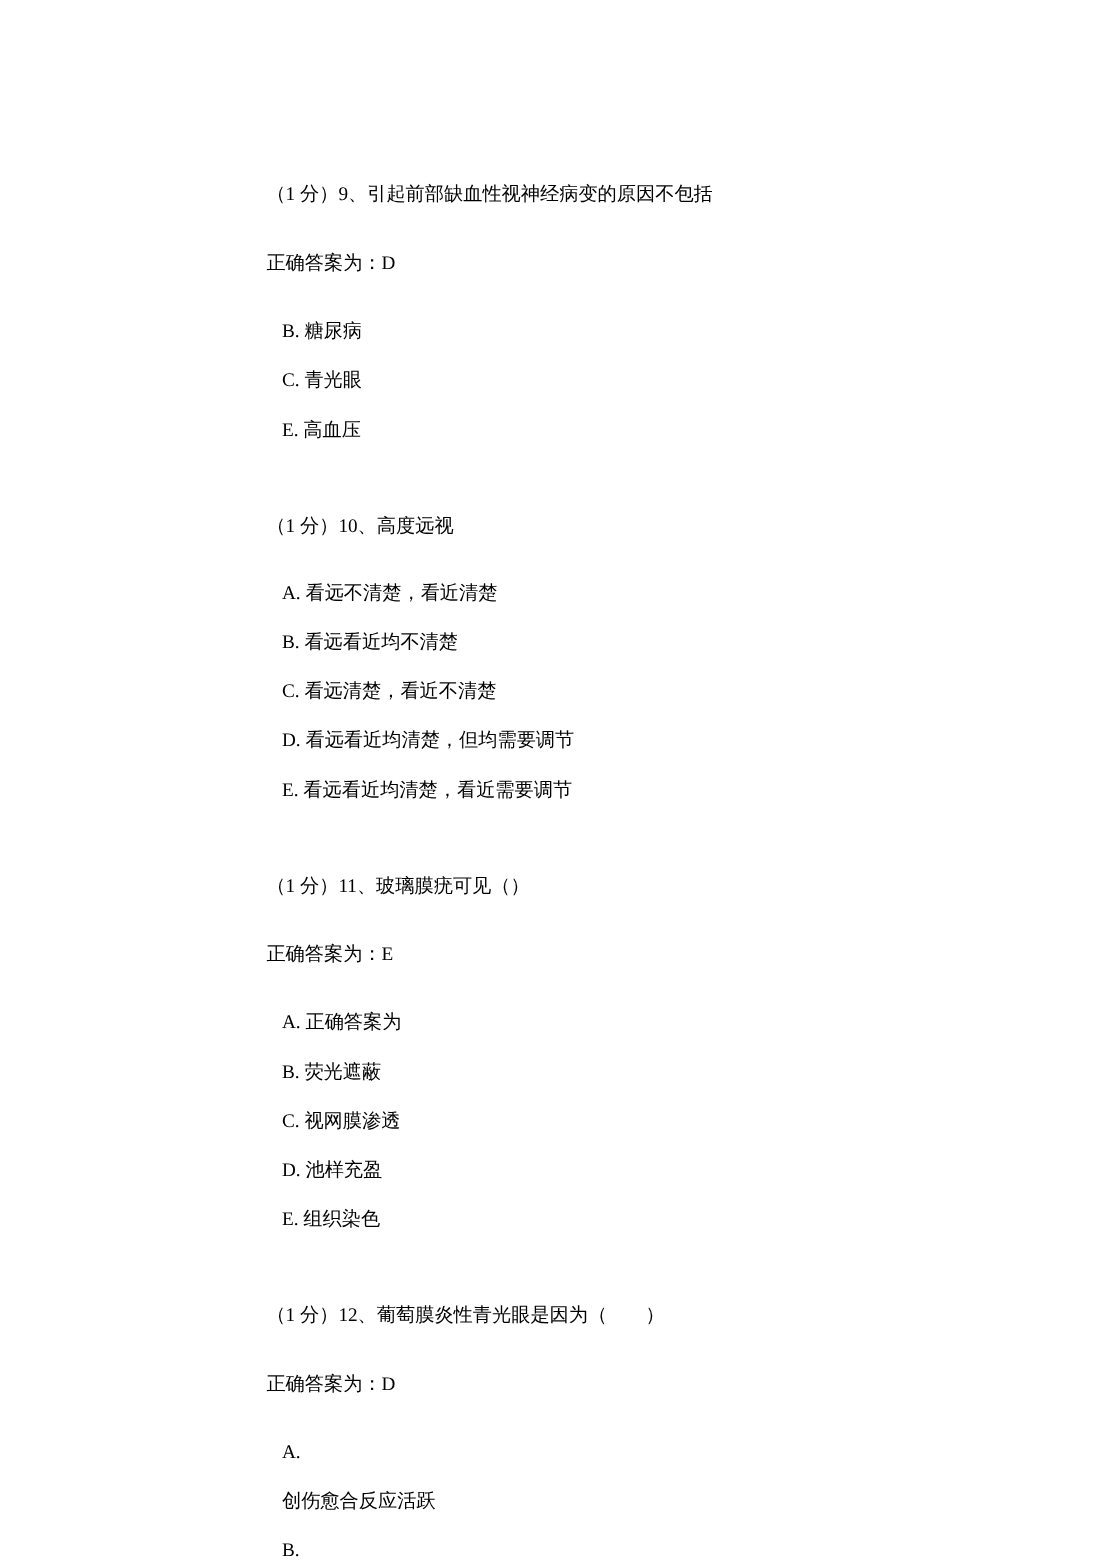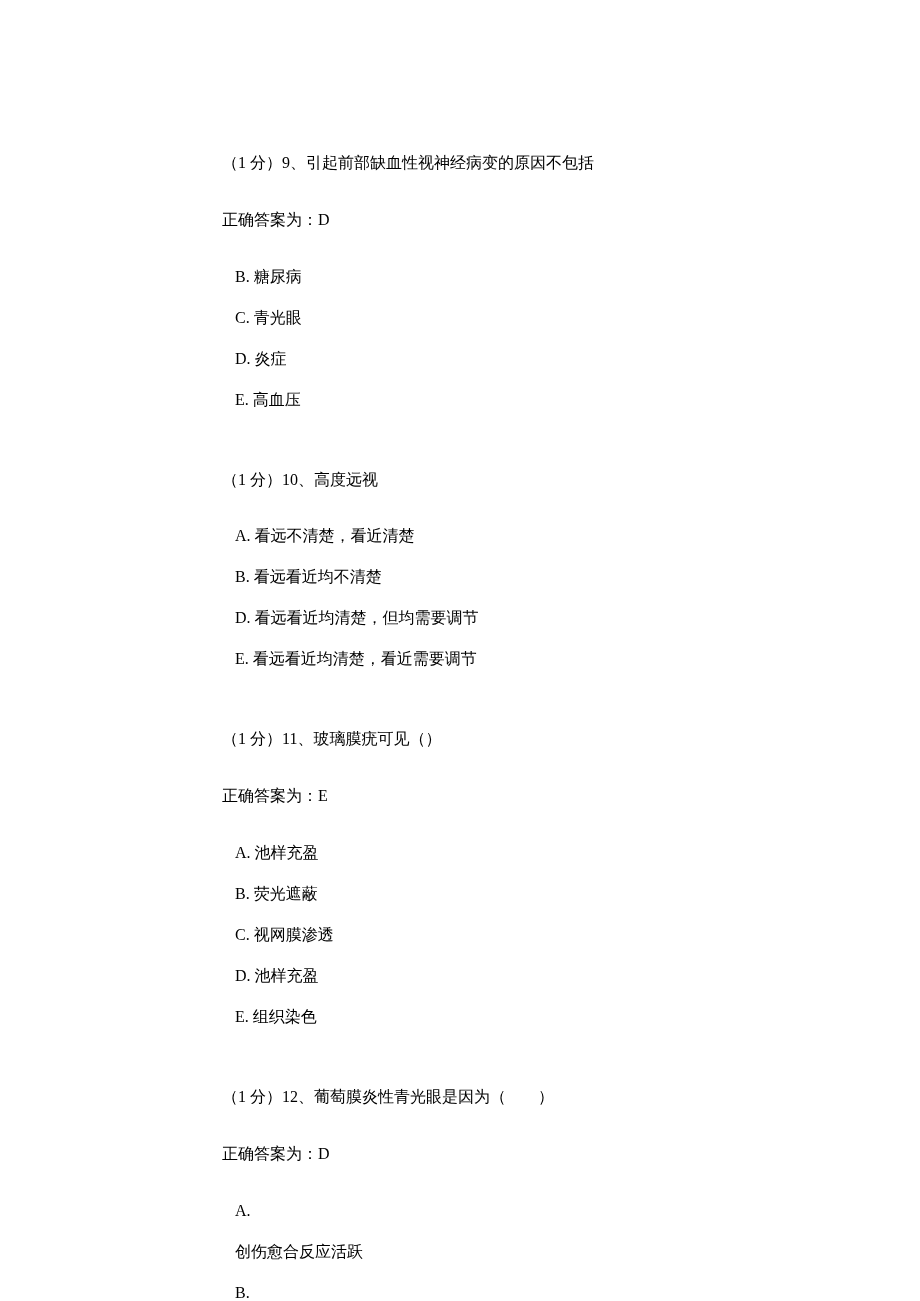--- a/index.html
+++ b/index.html
@@ -35,40 +35,40 @@
   </style>
 </head>
 <body>
 
 <div class="question-block">
   <div class="question-header">（1 分）9、引起前部缺血性视神经病变的原因不包括</div>
   <div class="answer-line">正确答案为：D</div>
   <div class="options">
     <span class="option-line">B. 糖尿病</span>
     <span class="option-line">C. 青光眼</span>
-    <span class="option-line">D. 炎症</span>
     <span class="option-line">E. 高血压</span>
   </div>
 </div>
 
 <div class="question-block">
   <div class="question-header">（1 分）10、高度远视</div>
   <div class="options">
     <span class="option-line">A. 看远不清楚，看近清楚</span>
     <span class="option-line">B. 看远看近均不清楚</span>
+    <span class="option-line">C. 看远清楚，看近不清楚</span>
     <span class="option-line">D. 看远看近均清楚，但均需要调节</span>
     <span class="option-line">E. 看远看近均清楚，看近需要调节</span>
   </div>
 </div>
 
 <div class="question-block">
   <div class="question-header">（1 分）11、玻璃膜疣可见（）</div>
   <div class="answer-line">正确答案为：E</div>
   <div class="options">
-    <span class="option-line">A. 池样充盈</span>
+    <span class="option-line">A. 正确答案为</span>
     <span class="option-line">B. 荧光遮蔽</span>
     <span class="option-line">C. 视网膜渗透</span>
     <span class="option-line">D. 池样充盈</span>
     <span class="option-line">E. 组织染色</span>
   </div>
 </div>
 
 <div class="question-block">
   <div class="question-header">（1 分）12、葡萄膜炎性青光眼是因为（　　）</div>
   <div class="answer-line">正确答案为：D</div>

